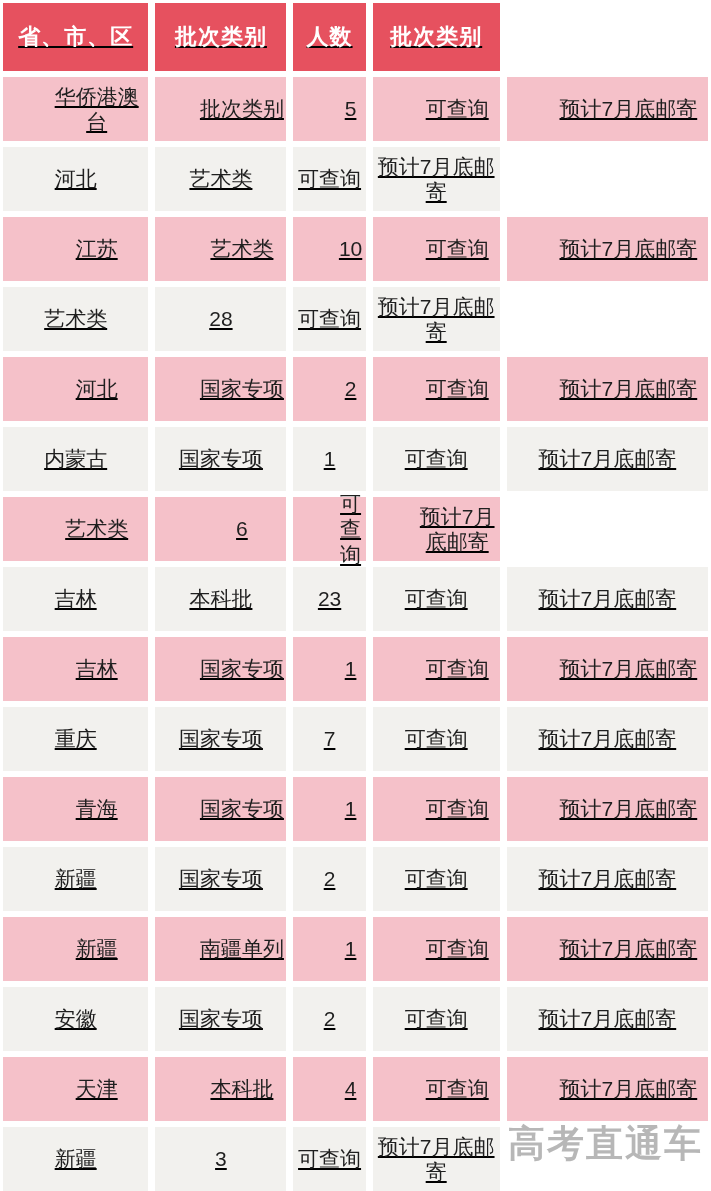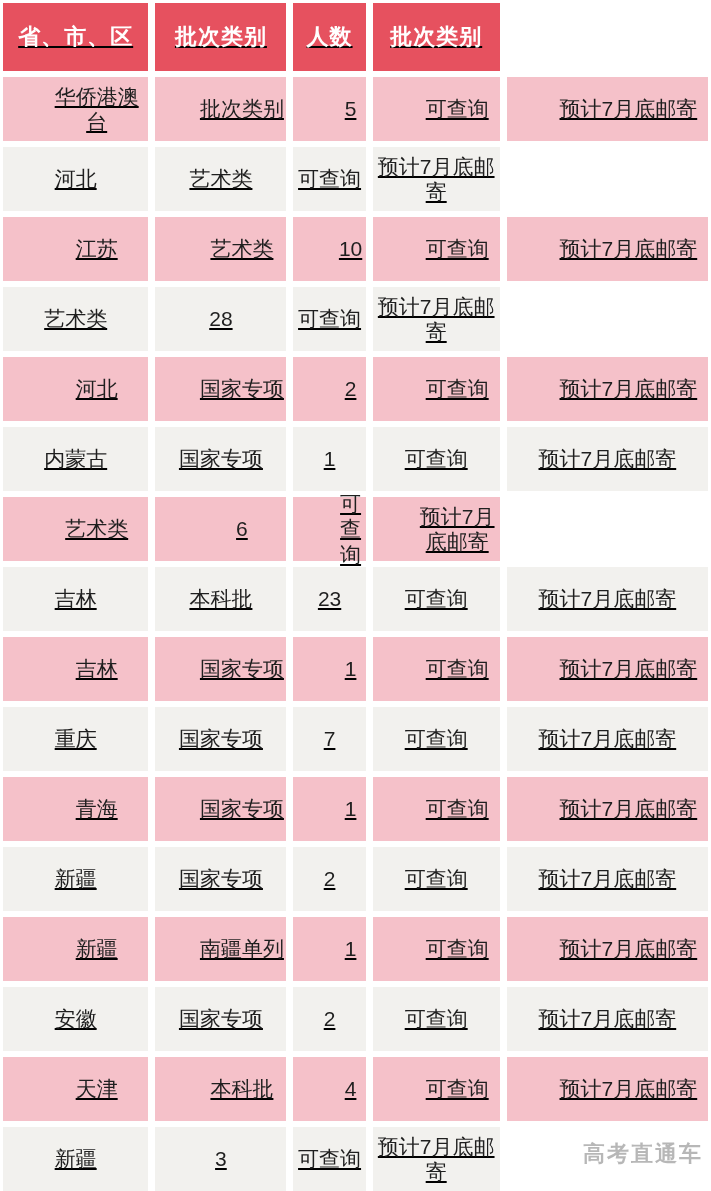--- a/index.html
+++ b/index.html
@@ -54,21 +54,21 @@
     height:64px;
     color:var(--body-text);
     font-size:21px;
   }
   .data-row.stripe-pink > div{ background:var(--row-pink);padding-left:42px; }
   .data-row.stripe-gray > div{ background:var(--row-gray); }
   .watermark{
     position:absolute;
     right:8px;
     bottom:22px;
-    font-size:22px;
+    font-size:37px;
     font-weight:bold;
     color:var(--watermark-text);
     opacity:0.7;
     letter-spacing:2px;
     pointer-events:none;
     white-space:nowrap;
     font-family:Liberation Mono, monospace;
   }
 </style>
 </head>

